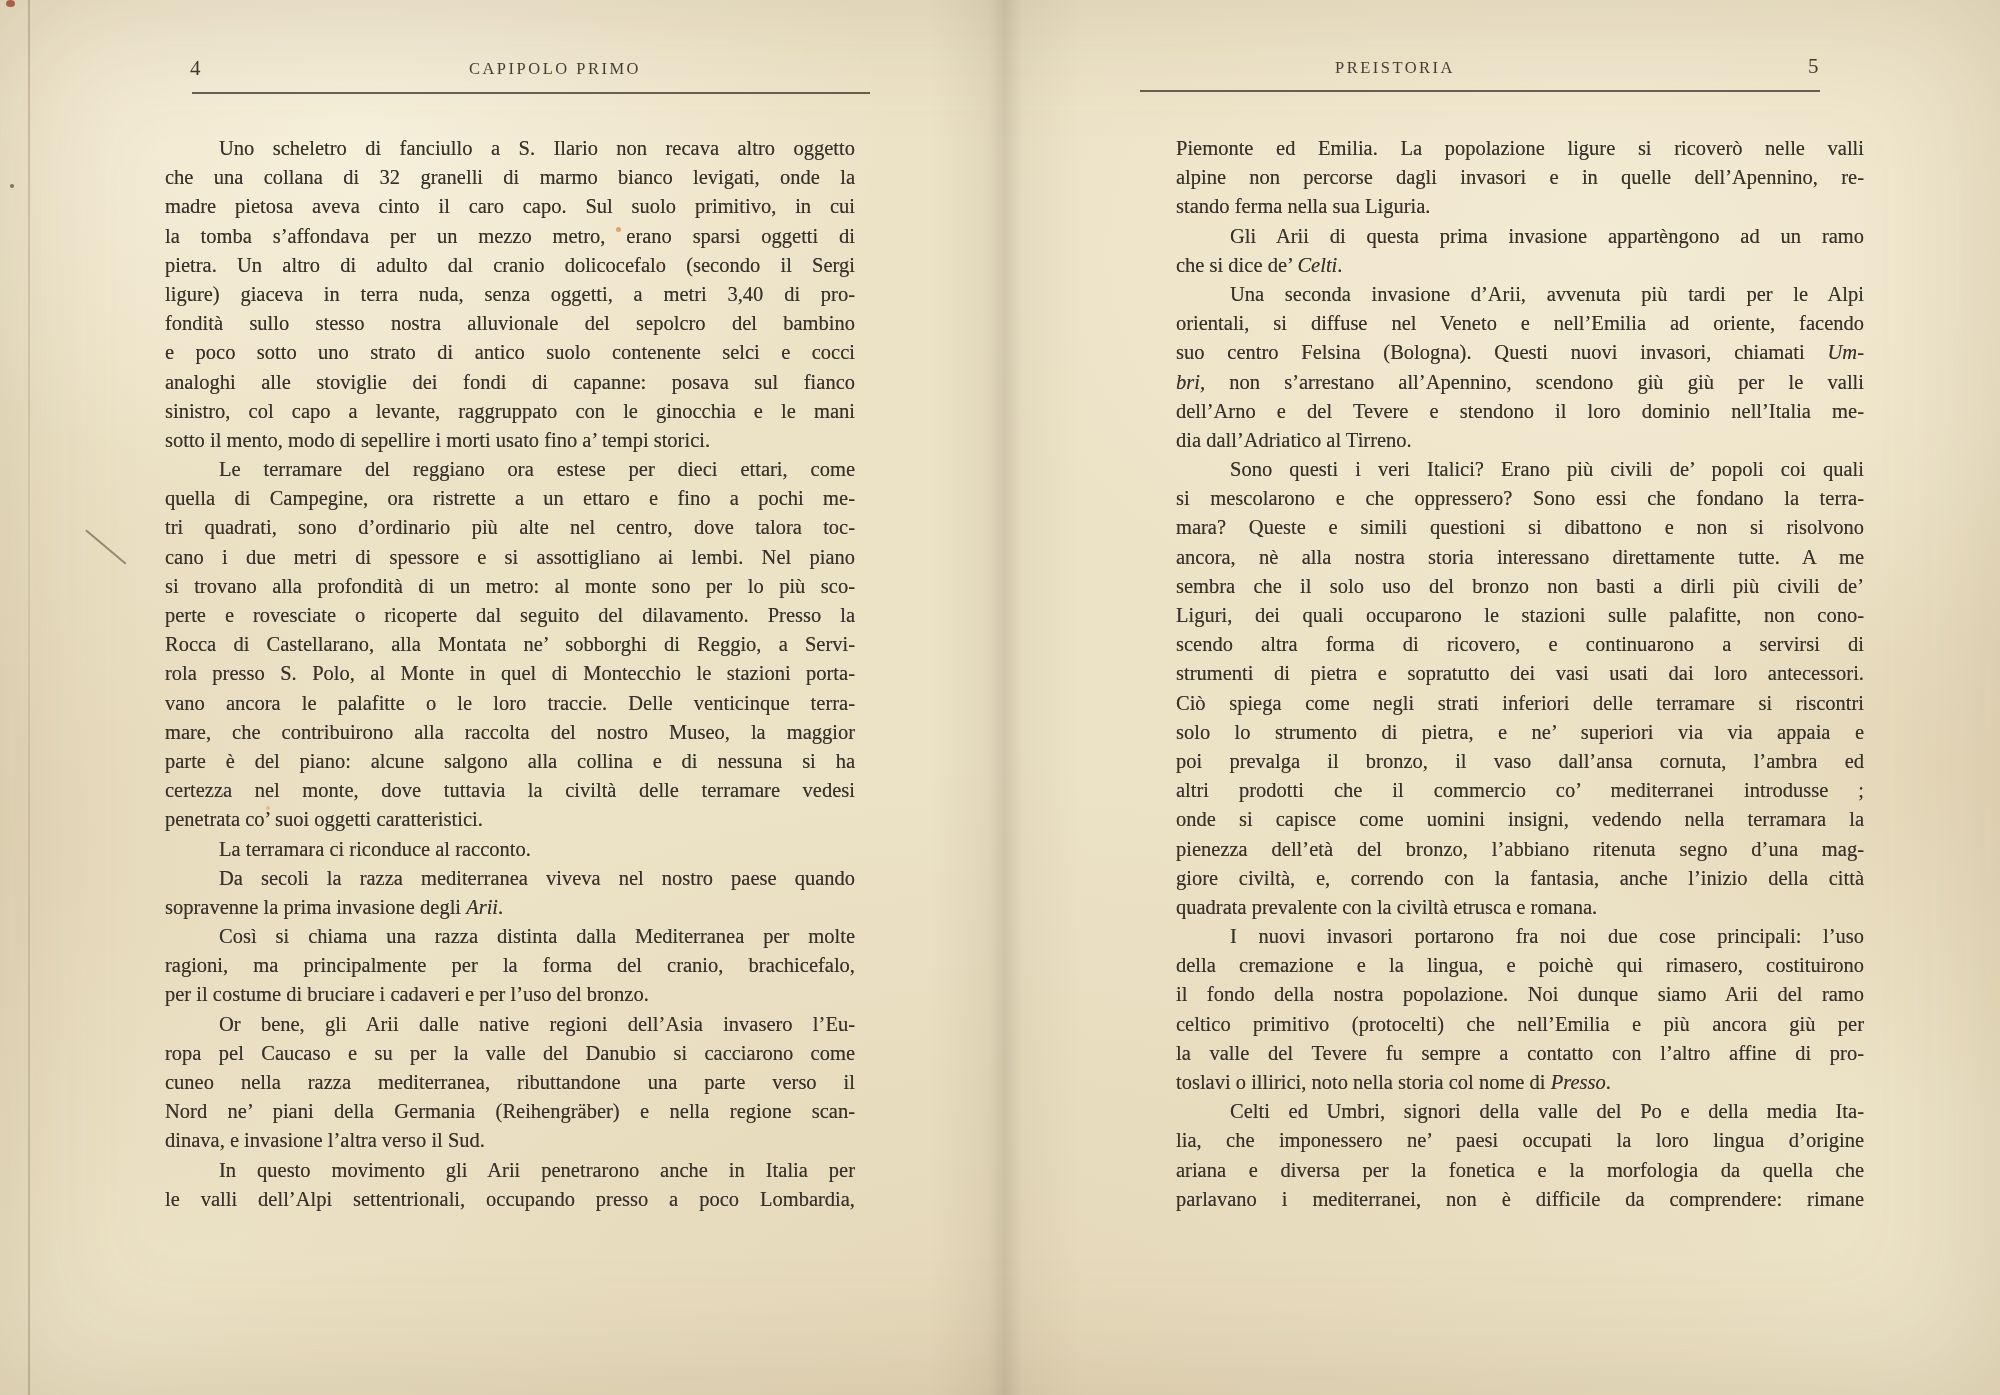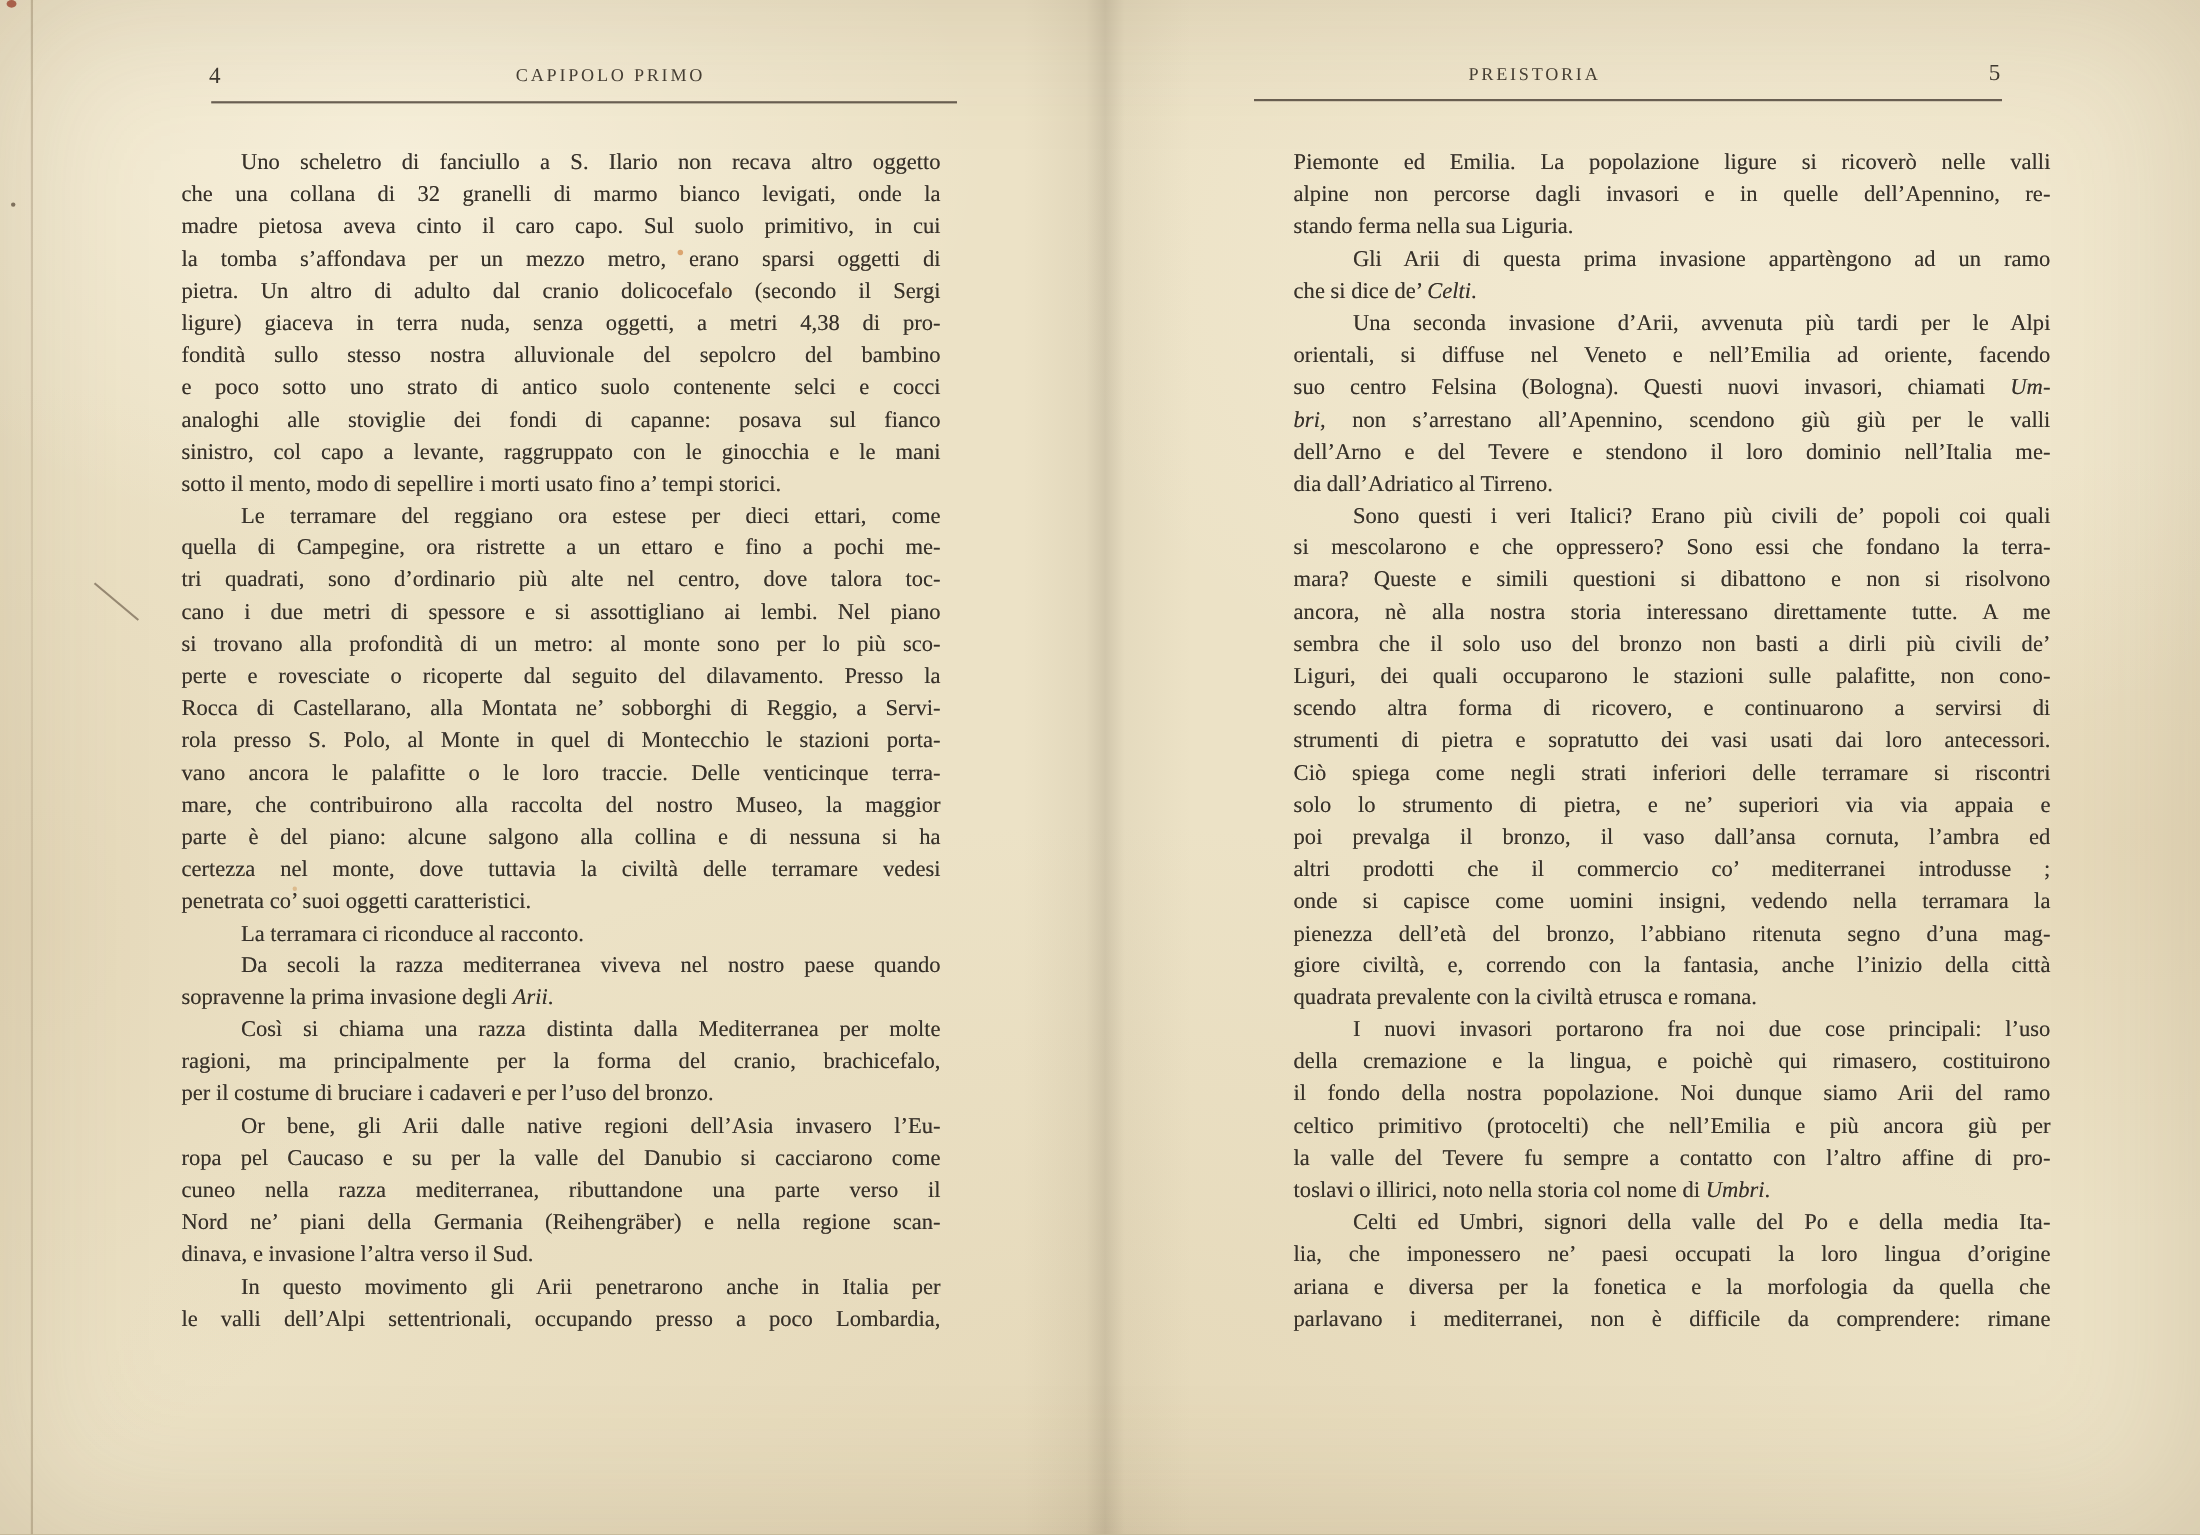--- a/index.html
+++ b/index.html
@@ -65,21 +65,21 @@
   <div>
     <span class="page-num" style="left:190px;top:56px;">4</span>
     <div class="running-title" style="left:165px;top:59px;width:780px;">CAPIPOLO PRIMO</div>
     <div class="header-rule" style="left: 192px; top: 92px; width: 678px; background: rgb(74, 65, 54);"></div>
     <div class="page-body" id="left-body" style="left:165px;width:690px;">
         <div class="text-line indent">Uno scheletro di fanciullo a S. Ilario non recava altro oggetto</div>
         <div class="text-line">che una collana di 32 granelli di marmo bianco levigati, onde la</div>
         <div class="text-line">madre pietosa aveva cinto il caro capo. Sul suolo primitivo, in cui</div>
         <div class="text-line">la tomba s’affondava per un mezzo metro, erano sparsi oggetti di</div>
         <div class="text-line">pietra. Un altro di adulto dal cranio dolicocefalo (secondo il Sergi</div>
-        <div class="text-line">ligure) giaceva in terra nuda, senza oggetti, a metri 4,38 di pro-</div>
+        <div class="text-line">ligure) giaceva in terra nuda, senza oggetti, a metri 3,40 di pro-</div>
         <div class="text-line">fondità sullo stesso nostra alluvionale del sepolcro del bambino</div>
         <div class="text-line">e poco sotto uno strato di antico suolo contenente selci e cocci</div>
         <div class="text-line">analoghi alle stoviglie dei fondi di capanne: posava sul fianco</div>
         <div class="text-line">sinistro, col capo a levante, raggruppato con le ginocchia e le mani</div>
         <div class="text-line para-end">sotto il mento, modo di sepellire i morti usato fino a’ tempi storici.</div>
         <div class="text-line indent">Le terramare del reggiano ora estese per dieci ettari, come</div>
         <div class="text-line">quella di Campegine, ora ristrette a un ettaro e fino a pochi me-</div>
         <div class="text-line">tri quadrati, sono d’ordinario più alte nel centro, dove talora toc-</div>
         <div class="text-line">cano i due metri di spessore e si assottigliano ai lembi. Nel piano</div>
         <div class="text-line">si trovano alla profondità di un metro: al monte sono per lo più sco-</div>
@@ -137,21 +137,21 @@
         <div class="text-line">altri prodotti che il commercio co’ mediterranei introdusse ;</div>
         <div class="text-line">onde si capisce come uomini insigni, vedendo nella terramara la</div>
         <div class="text-line">pienezza dell’età del bronzo, l’abbiano ritenuta segno d’una mag-</div>
         <div class="text-line">giore civiltà, e, correndo con la fantasia, anche l’inizio della città</div>
         <div class="text-line para-end">quadrata prevalente con la civiltà etrusca e romana.</div>
         <div class="text-line indent">I nuovi invasori portarono fra noi due cose principali: l’uso</div>
         <div class="text-line">della cremazione e la lingua, e poichè qui rimasero, costituirono</div>
         <div class="text-line">il fondo della nostra popolazione. Noi dunque siamo Arii del ramo</div>
         <div class="text-line">celtico primitivo (protocelti) che nell’Emilia e più ancora giù per</div>
         <div class="text-line">la valle del Tevere fu sempre a contatto con l’altro affine di pro-</div>
-        <div class="text-line para-end">toslavi o illirici, noto nella storia col nome di <i>Umbri</i>.</div>
+        <div class="text-line para-end">toslavi o illirici, noto nella storia col nome di <i>Presso</i>.</div>
         <div class="text-line indent">Celti ed Umbri, signori della valle del Po e della media Ita-</div>
         <div class="text-line">lia, che imponessero ne’ paesi occupati la loro lingua d’origine</div>
         <div class="text-line">ariana e diversa per la fonetica e la morfologia da quella che</div>
         <div class="text-line">parlavano i mediterranei, non è difficile da comprendere: rimane</div>
       </div>
   </div>
 
   <div class="speck" style="left:6px;top:0;width:9px;height:7px;background:rgba(150,58,38,0.75);"></div>
   <div class="speck" style="left:10px;top:184px;width:4px;height:4px;background:rgba(70,55,40,0.65);"></div>
   <div class="speck" style="left:616px;top:227px;width:5px;height:5px;background:rgba(205,120,48,0.60);"></div>

